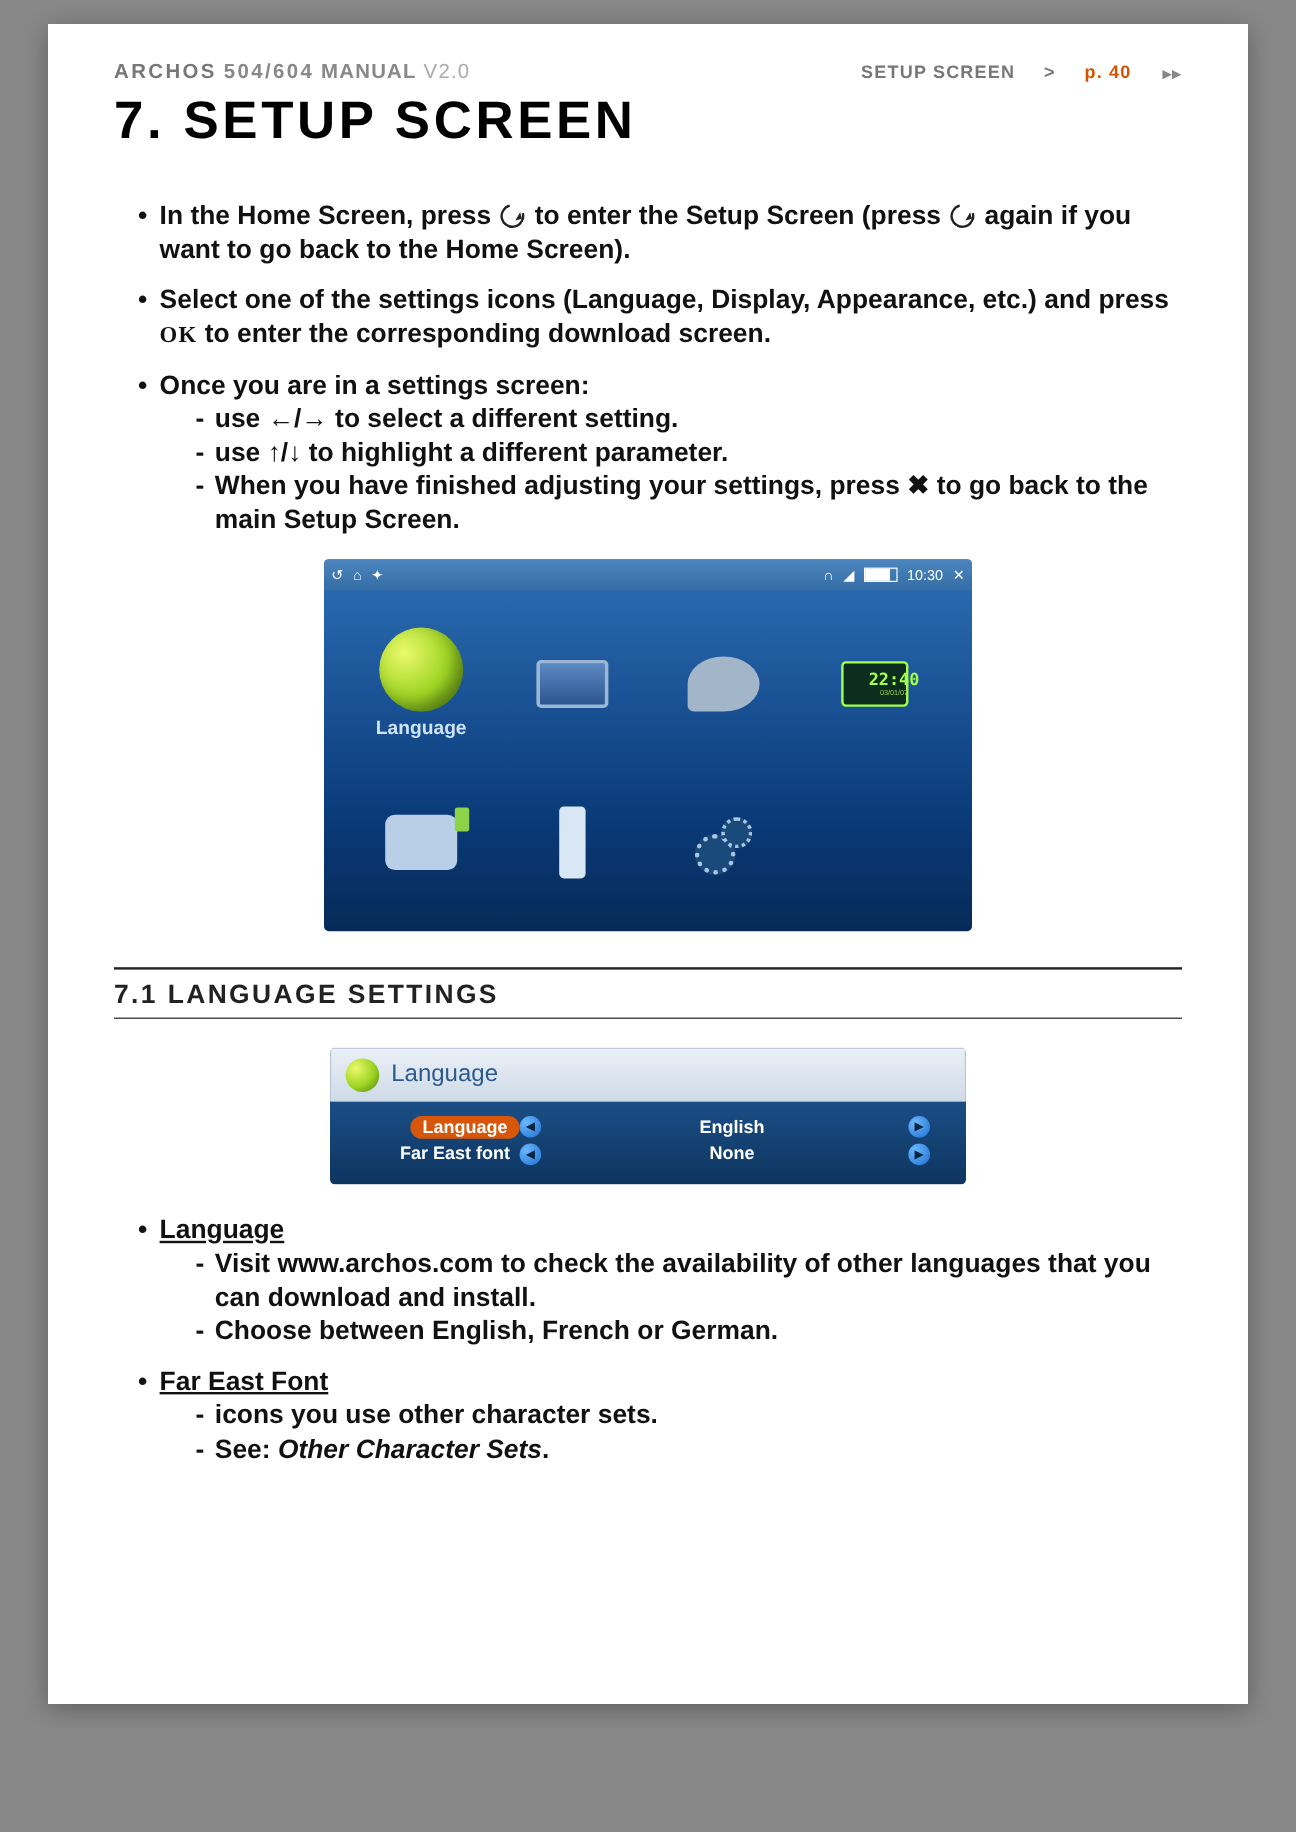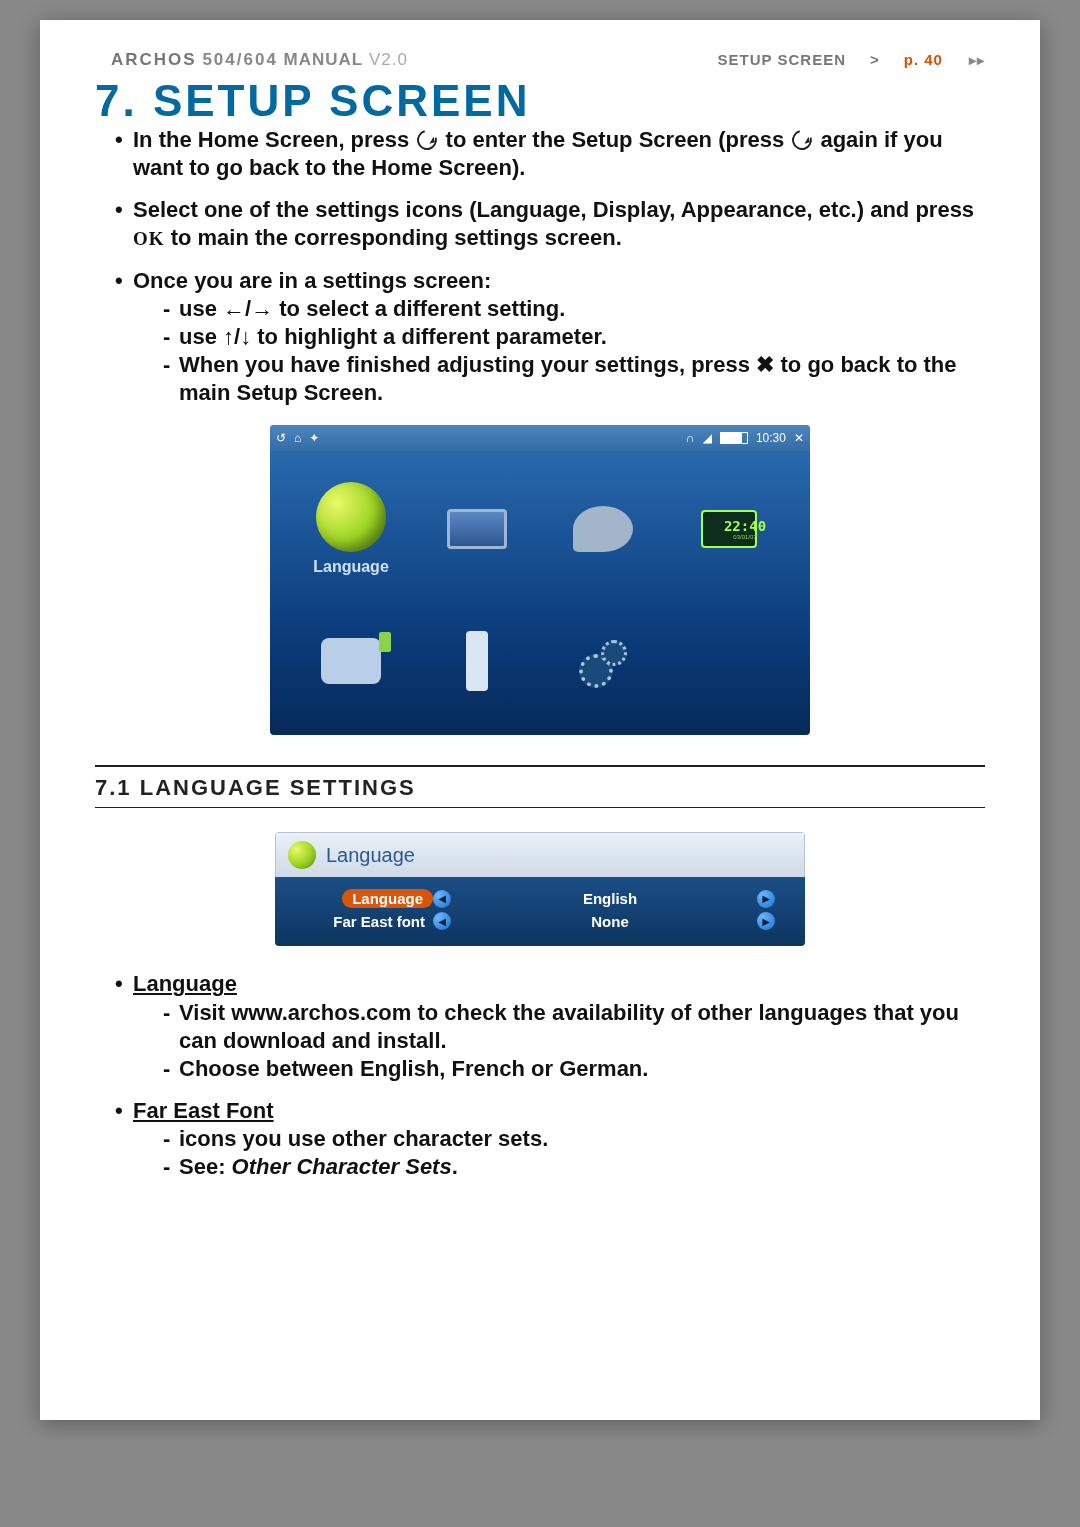--- a/index.html
+++ b/index.html
@@ -19,37 +19,37 @@
     position: relative;
   }
   .header-row {
     display: flex;
     justify-content: space-between;
     align-items: baseline;
     font-size: 17px;
     letter-spacing: 1px;
     border-bottom: none;
     margin-bottom: 4px;
-    margin-left: 16px;
   }
   .header-left { color:#888; font-family: "Arial Black", Arial, sans-serif; }
   .header-left .brand { color:#777; font-weight:900; letter-spacing:2px;}
   .header-left .model { color:#888; font-weight:900; letter-spacing:2px;}
   .header-left .manual { color:#888; font-weight:900;}
   .header-left .ver { color:#aaa; font-weight:400;}
   .header-right { color:#777; font-size:15px; font-weight:900; letter-spacing:1px; display:flex; align-items:center; gap:24px;}
   .header-right .pg { color:#d35400; font-weight:900;}
   .fwd-icon { color:#888; font-size:14px; margin-left:2px;}
   h1.main-title {
     font-family: "Arial Black", Arial, sans-serif;
     font-size: 44px;
     letter-spacing: 3px;
-    color: #0369a1;
+    color: #000000;
     font-weight: 900;
     margin-top: 6px;
+    margin-bottom: 40px;
   }
   .content {
     font-family: Arial, Helvetica, sans-serif;
     font-size: 22px;
     font-weight: 800;
     color: #111;
     line-height: 1.28;
   }
   .content ul.outer { list-style: none; padding-left: 20px; }
   .content ul.outer > li { position:relative; padding-left: 18px; margin-bottom: 14px; }
@@ -179,21 +179,21 @@
   </div>
 
   <h1 class="main-title">7. SETUP SCREEN</h1>
 
   <div class="content">
     <ul class="outer">
       <li>
         <span>In the Home Screen, press </span><span class="icon-rotate"></span><span> to enter the Setup Screen (press </span><span class="icon-rotate"></span><span> again if you want to go back to the Home Screen).</span>
       </li>
       <li>
-        <span>Select one of the settings icons (Language, Display, Appearance, etc.) and press </span><span class="ok-glyph">OK</span><span> to main the corresponding settings screen.</span>
+        <span>Select one of the settings icons (Language, Display, Appearance, etc.) and press </span><span class="ok-glyph">OK</span><span> to enter the corresponding download screen.</span>
       </li>
       <li>
         <span>Once you are in a settings screen:</span>
         <ul class="inner">
           <li>
             <span>use </span><span class="arrow-glyph">←/→</span><span> to select a different setting.</span>
           </li>
           <li>
             <span>use </span><span class="arrow-glyph">↑/↓</span><span> to highlight a different parameter.</span>
           </li>

